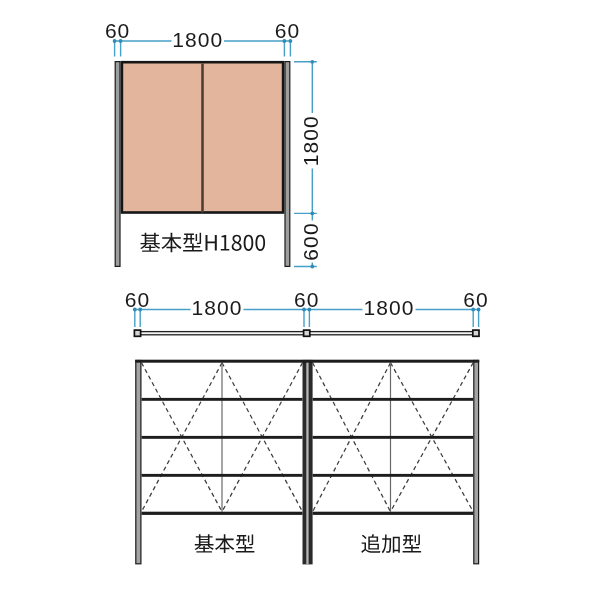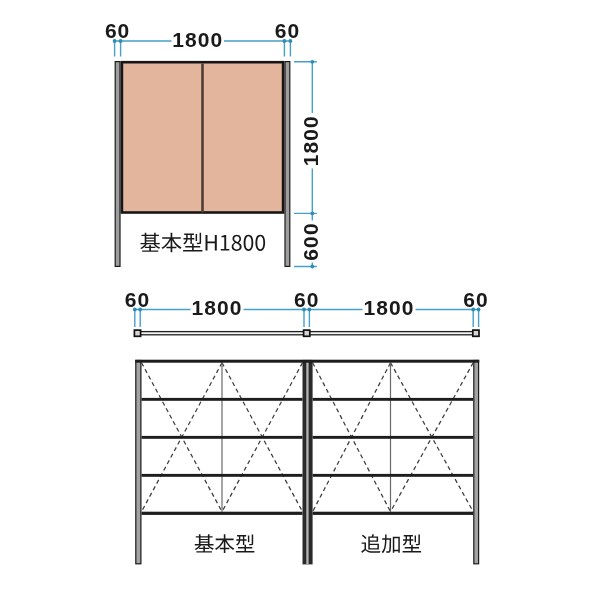--- a/index.html
+++ b/index.html
@@ -1,16 +1,16 @@
 <!DOCTYPE html>
 <html><head>
 <meta charset="utf-8">
 <style>
   html,body{margin:0;padding:0;background:#ffffff;}
-  .wrap{width:600px;height:600px;position:relative;background:#a21caf;font-weight:bold;}
+  .wrap{width:600px;height:600px;position:relative;background:#a21caf;}
   text{font-family:"Liberation Sans",sans-serif;fill:#1a1a1a;}
 </style>
 </head>
 <body>
 <div class="wrap">
 <svg width="600" height="600" viewBox="0 0 600 600">
 
 <rect x="0" y="0" width="600" height="600" fill="#ffffff"></rect>
 
 <g stroke="#47a0c8" stroke-width="1.4" fill="none">

